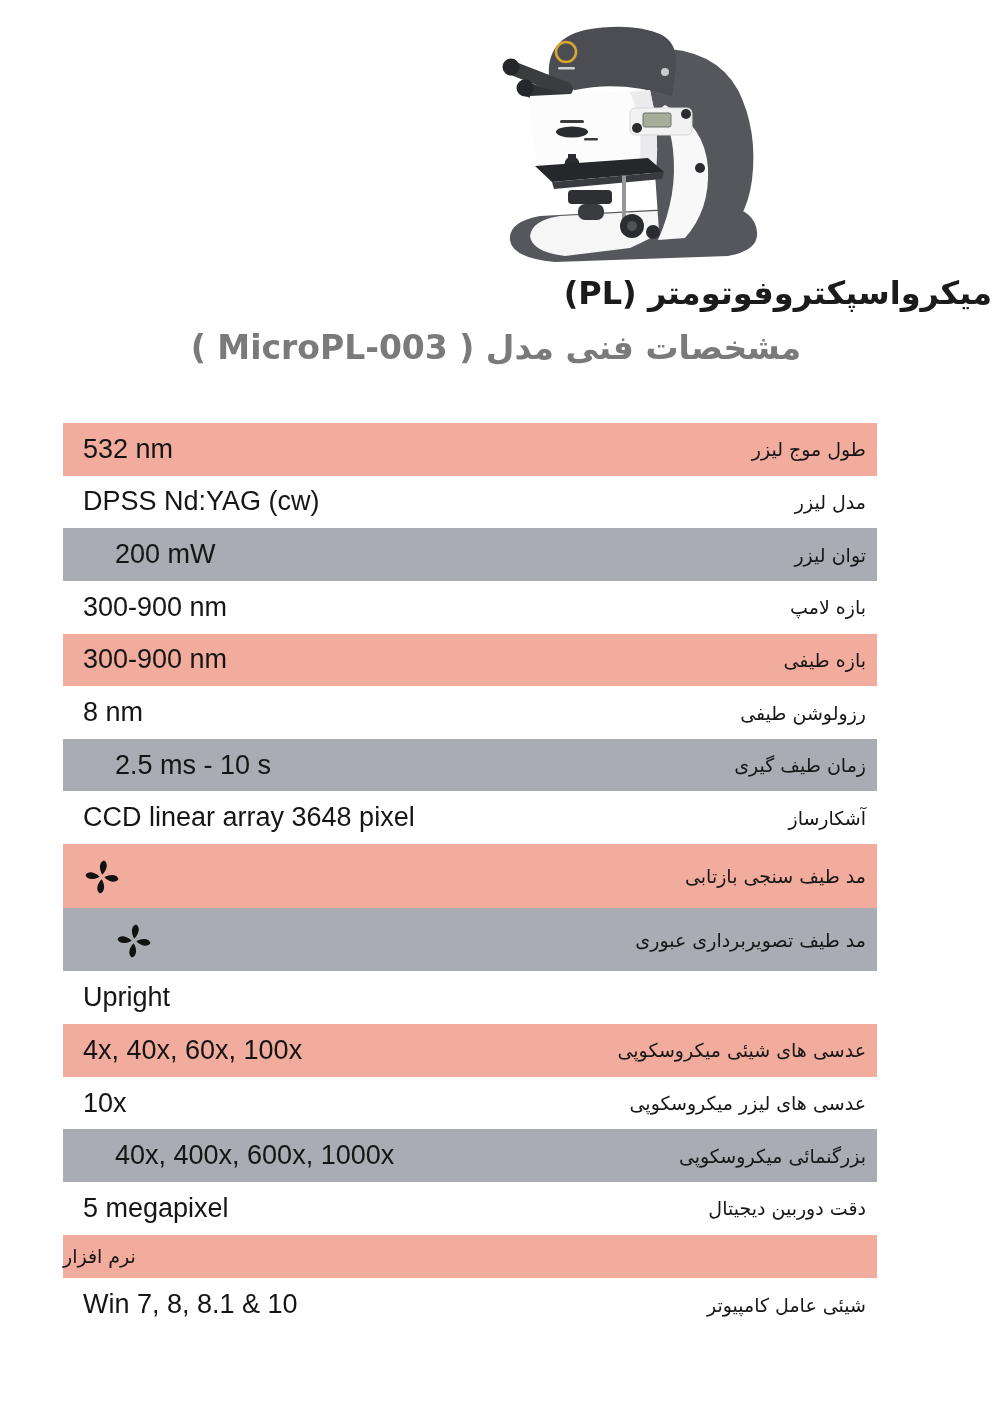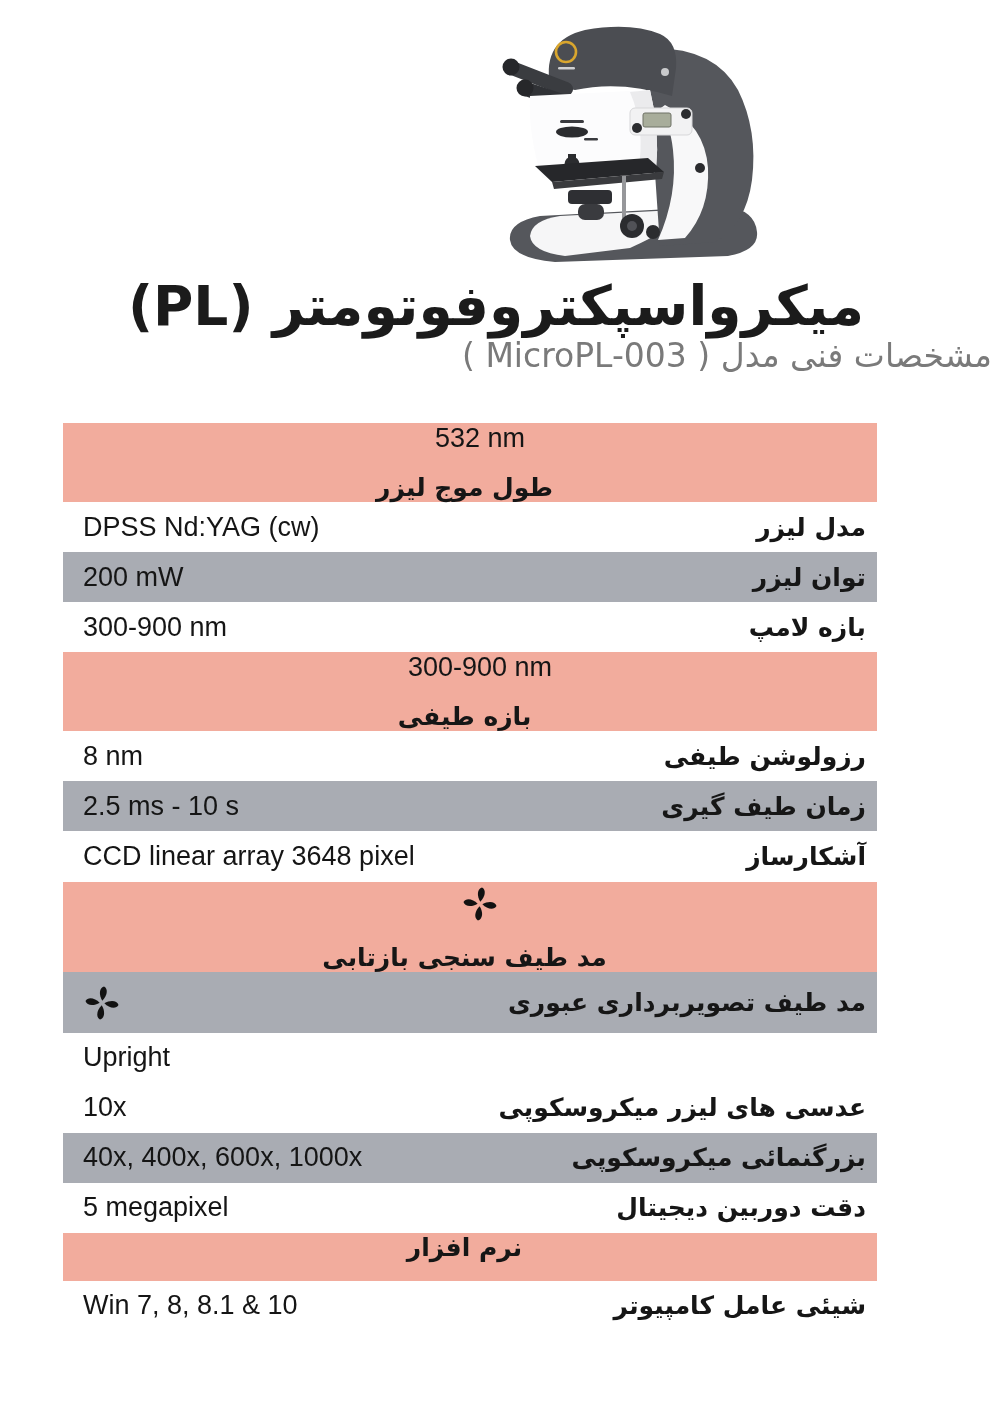--- a/index.html
+++ b/index.html
@@ -18,56 +18,56 @@
     background:#fff;
     margin:0 auto;
     overflow:hidden;
   }
   .micro-img{
     position:absolute;left:480px;top:10px;
     width:292px;height:262px;
   }
   .title{
     position:absolute;top:274px;left:0;width:100%;
+    text-align:right;
+    direction:rtl;
+    font-size:32px;font-weight:700;
+    color:var(--title-black);
+    letter-spacing:0;
+  }
+  .subtitle{
+    position:absolute;top:328px;left:0;width:100%;
     text-align:center;
     direction:rtl;
-    font-size:55px;font-weight:700;
-    color:var(--title-black);
-    letter-spacing:0;
-  }
-  .subtitle{
-    position:absolute;top:336px;left:0;width:100%;
-    text-align:right;
-    direction:rtl;
-    font-size:33px;font-weight:400;
+    font-size:33px;font-weight:700;
     color:var(--subtitle-gray);
   }
   .spec-table{
     position:absolute;top:423px;left:63px;
     width:814px;height:908px;
     display:flex;flex-direction:column;
   }
   .row{
     flex:1 1 auto;
     display:flex;align-items:center;justify-content:space-between;
     background:transparent;
   }
-  .row.shade-salmon{background:var(--salmon);flex-direction:column;}
-  .row.shade-gray{background:var(--gray);}
+  .row.shade-salmon{background:var(--salmon);}
+  .row.shade-gray{background:var(--gray);padding-left:32px;}
   .cell.value{
     padding-left:20px;
     font-family:"Liberation Sans","DejaVu Sans",sans-serif;
     font-size:27px;color:#151515;
     white-space:nowrap;
     display:flex;align-items:center;
   }
   .cell.label{
     padding-right:11px;
     direction:rtl;
-    font-size:25px;font-weight:700;color:#161616;
+    font-size:19px;font-weight:400;color:#161616;
     white-space:nowrap;
   }
   .flower{width:38px;height:40px;display:block;margin-top:2px;}
 </style>
 </head>
 <body>
 
 <div class="page">
 
   <svg class="micro-img" viewBox="0 0 292 262" aria-hidden="true">
@@ -186,20 +186,24 @@
     </g>
   </svg>
 </div>
     <div class="cell label">مد طیف تصویربرداری عبوری</div>
   </div>
 
   <div class="row shade-white">
     <div class="cell value">Upright</div>
   </div>
 
+  <div class="row shade-salmon">
+    <div class="cell value">4x, 40x, 60x, 100x</div>
+    <div class="cell label">عدسی های شیئی میکروسکوپی</div>
+  </div>
 
   <div class="row shade-white">
     <div class="cell value">10x</div>
     <div class="cell label">عدسی های لیزر میکروسکوپی</div>
   </div>
 
   <div class="row shade-gray">
     <div class="cell value">40x, 400x, 600x, 1000x</div>
     <div class="cell label">بزرگنمائی میکروسکوپی</div>
   </div>

